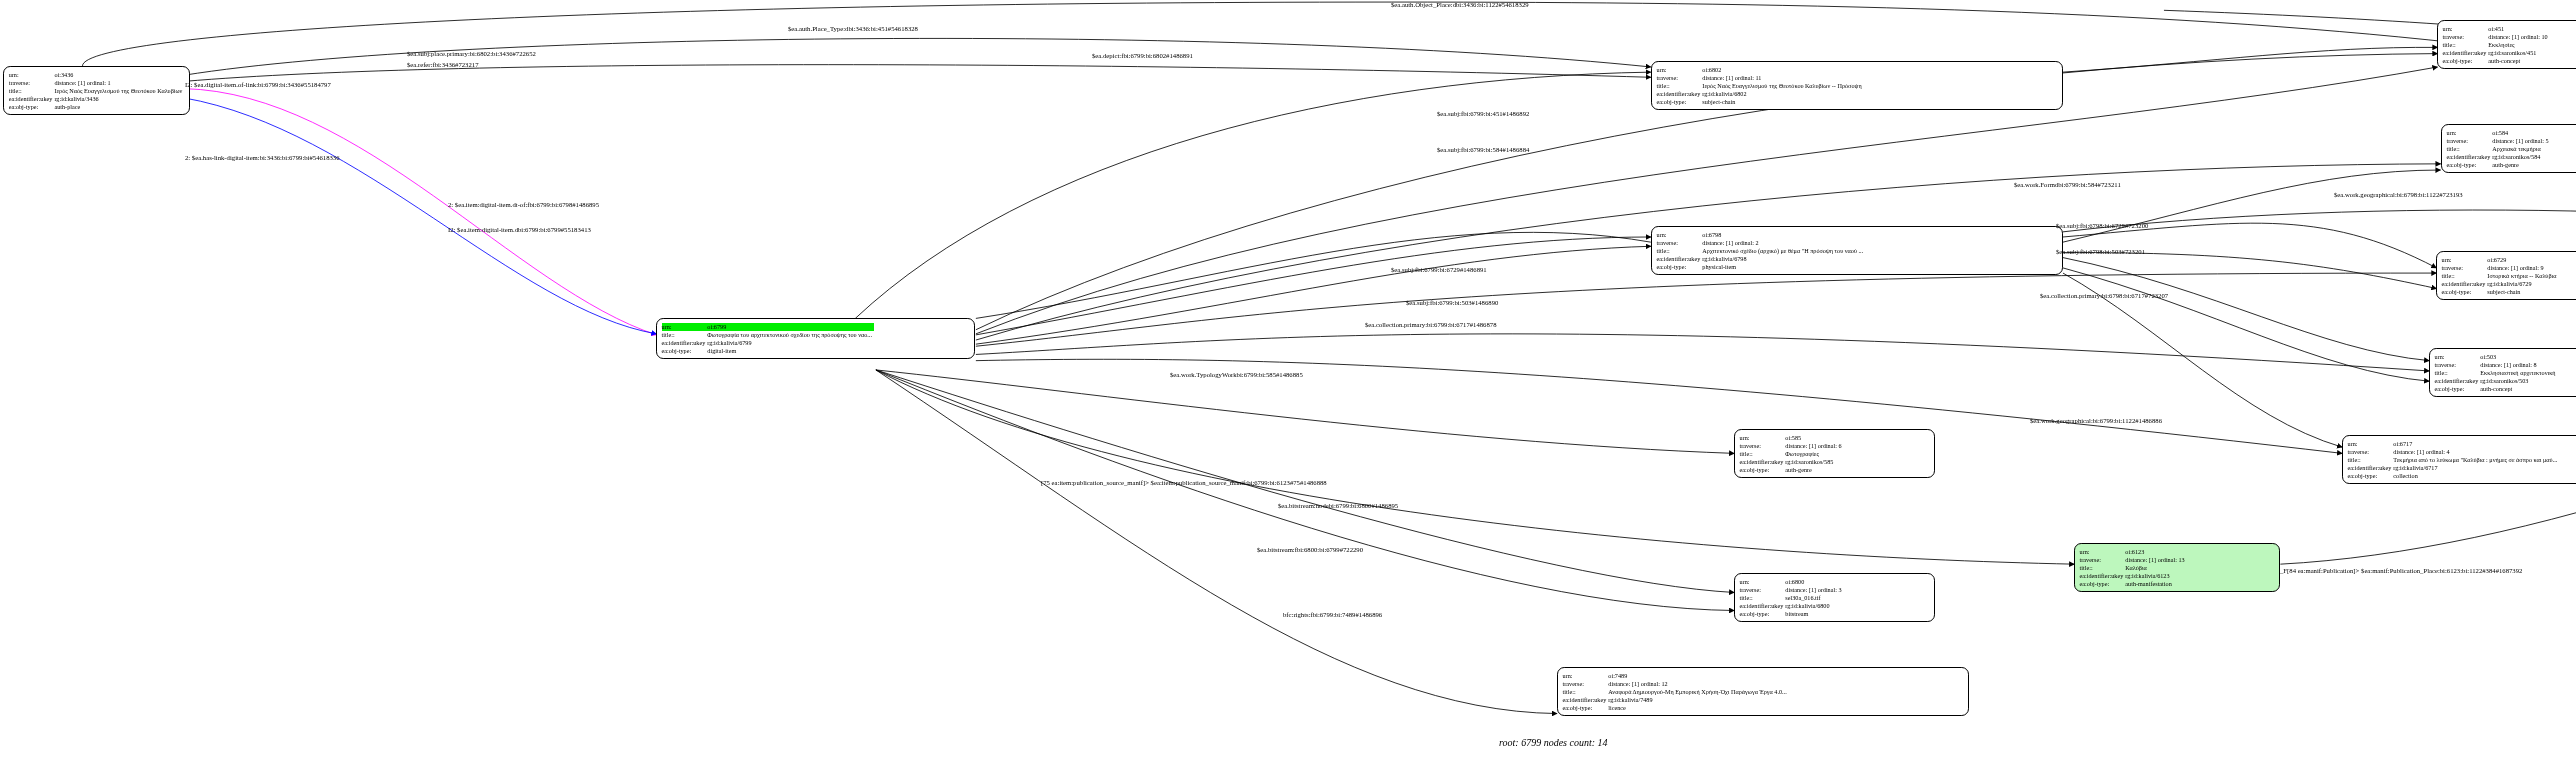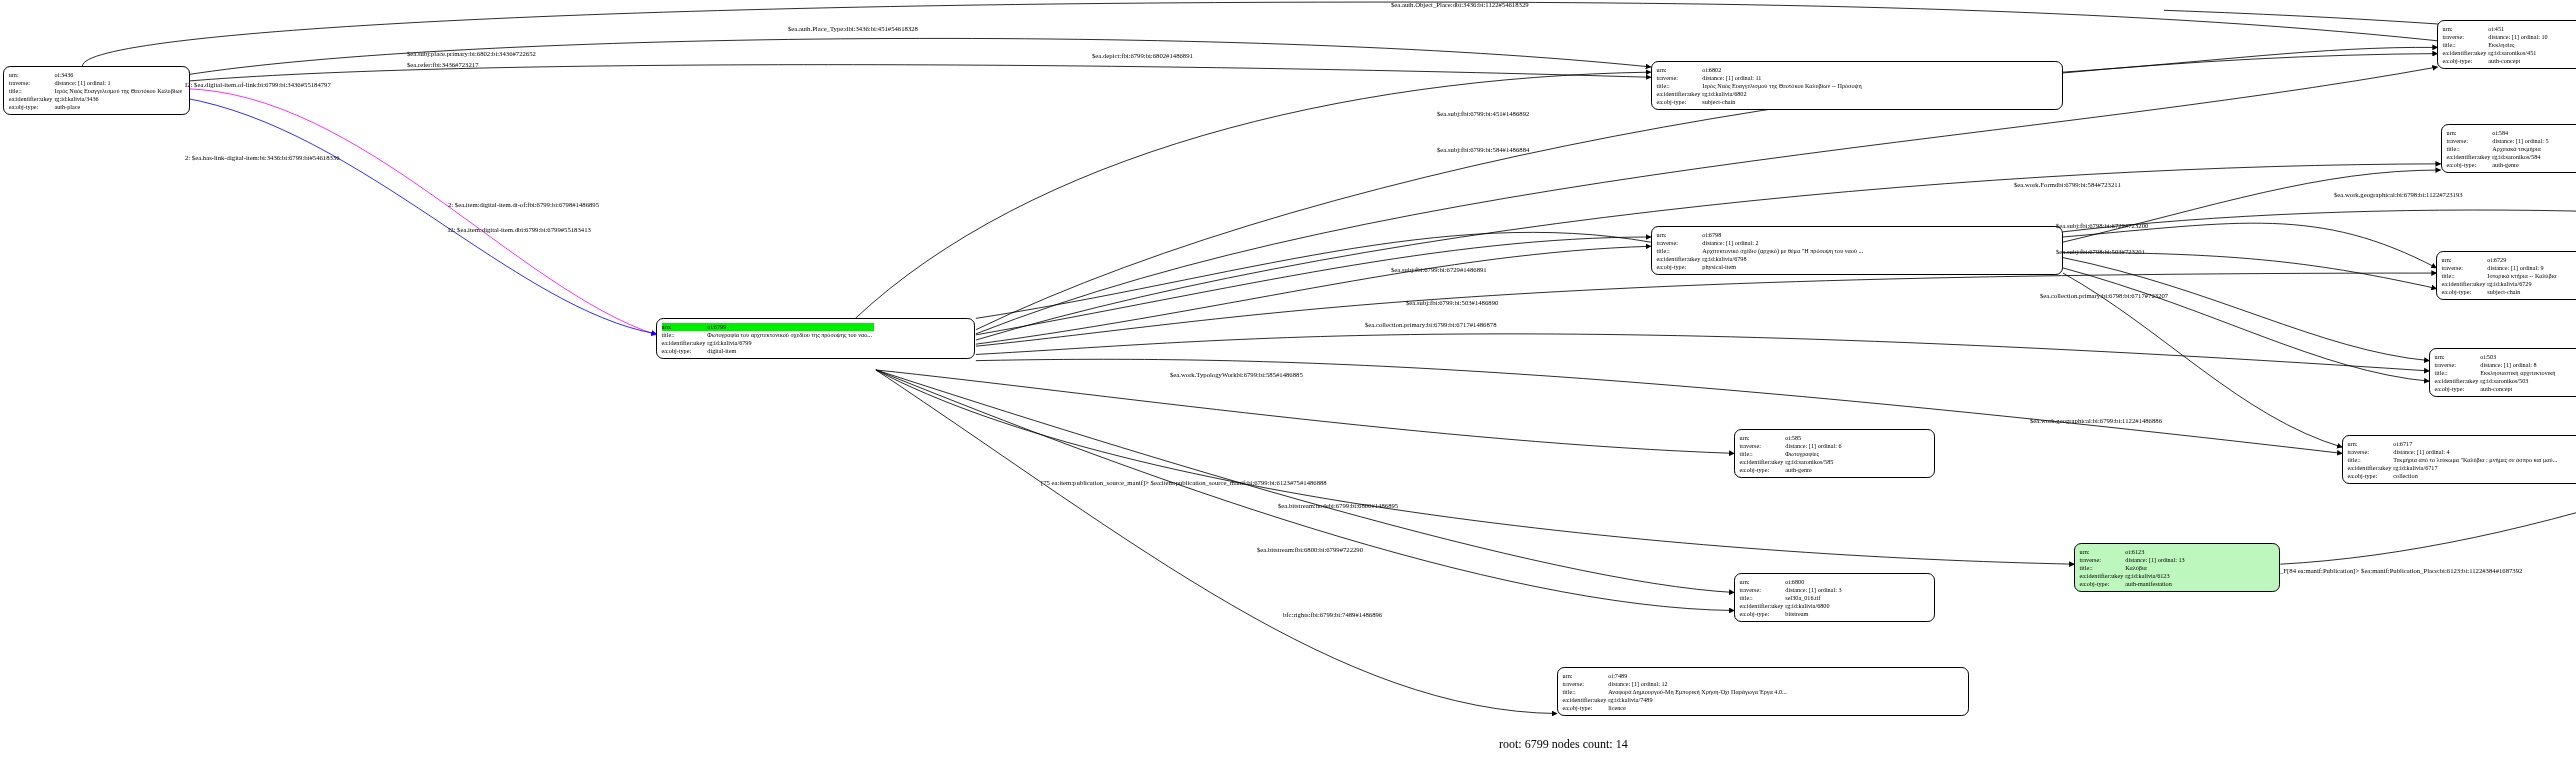--- a/index.html
+++ b/index.html
@@ -427,15 +427,15 @@
       <div class="elabel" style="left: 1365px; top: 321px; font-size: 6.7px;">$ea.collection.primary:bi:6799:bi:6717#1486878</div>
       <div class="elabel" style="left: 1170px; top: 371px; font-size: 6.7px;">$ea.work.TypologyWorkbi:6799:bi:585#1486885</div>
       <div class="elabel" style="left: 2030px; top: 417px; font-size: 6.7px;">$ea.work.geographical:bi:6799:bi:1122#1486886</div>
       <div class="elabel" style="left: 1041px; top: 479px; font-size: 6.7px;">[75 ea:item:publication_source_manif]&gt; $ea:item:publication_source_manif:bi:6799:bi:6123#75#1486888</div>
       <div class="elabel" style="left: 1278px; top: 502px; font-size: 6.7px;">$ea.bitstream:nodebi:6799:bi:6800#1486895</div>
       <div class="elabel" style="left: 1257px; top: 546px; font-size: 6.7px;">$ea.bitstream:fbi:6800:bi:6799#722290</div>
       <div class="elabel" style="left: 2280px; top: 567px; font-size: 6.7px;">_F[84 ea:manif:Publication]&gt; $ea:manif:Publication_Place:bi:6123:bi:1122#384#1687392</div>
       <div class="elabel" style="left: 1283px; top: 611px; font-size: 6.7px;">bfc:rights:fbi:6799:bi:7489#1486896</div>
     </div>
 
-  <div class="footer" style="left:1499px;top:737px;font-size:12px;">root: 6799 nodes count: 14</div>
+  <div class="footer" style="left:1499px;top:737px;font-size:10px;font-style:italic;">root: 6799 nodes count: 14</div>
 </div>
 
 
 </body></html>

